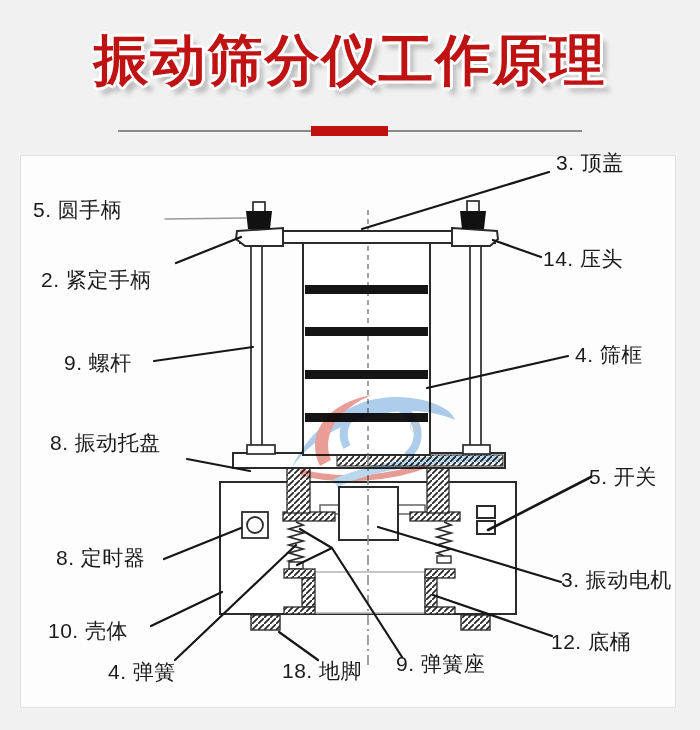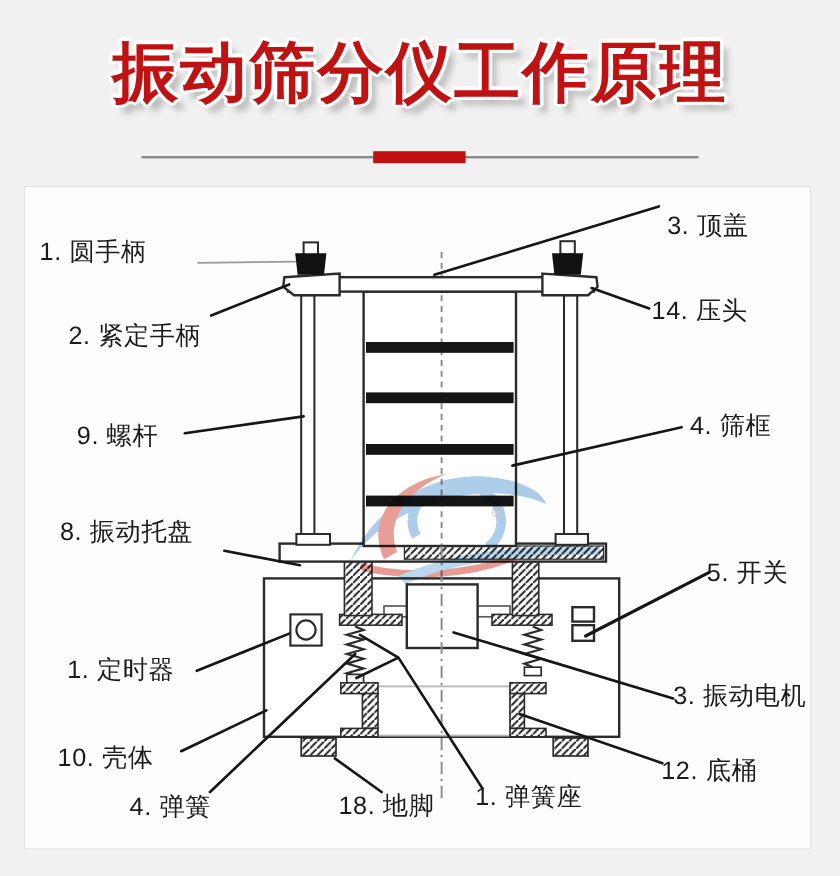--- a/index.html
+++ b/index.html
@@ -145,27 +145,27 @@
 
 <svg class="wm" viewBox="0 0 700 730" xmlns="http://www.w3.org/2000/svg">
   <path d="M292,468 C320,423 402,396 455,420 C452,408 425,396 392,397 C348,399 308,430 292,468 Z" fill="#5b9bd5"></path>
   <path d="M347,447 A37,31 0 1 1 407,456" stroke="#5b9bd5" stroke-width="8" fill="none"></path>
   <path d="M320,466 C304,432 330,402 372,395 C342,407 320,432 331,460 Z" fill="#d23b2e"></path>
   <path d="M300,472 C335,482 390,480 428,464" stroke="#d23b2e" stroke-width="6" fill="none"></path>
   <path d="M332,480 C372,462 430,452 500,456 L500,463 C432,461 372,470 338,487 Z" fill="#7ab3e0"></path>
   <text x="410" y="432" font-size="13" fill="#8a8a8a">®</text>
 </svg>
 
-<div class="plabel" style="left:33px;top:196px">1. 圆手柄</div>
-<div class="plabel" style="left:57px;top:266px">2. 紧定手柄</div>
-<div class="plabel" style="left:556px;top:174px">3. 顶盖</div>
+<div class="plabel" style="left:33px;top:196px">5. 圆手柄</div>
+<div class="plabel" style="left:41px;top:266px">2. 紧定手柄</div>
+<div class="plabel" style="left:556px;top:149px">3. 顶盖</div>
 <div class="plabel" style="left:575px;top:341px">4. 筛框</div>
 <div class="plabel" style="left:589px;top:463px">5. 开关</div>
 <div class="plabel" style="left:561px;top:566px">3. 振动电机</div>
-<div class="plabel" style="left:56px;top:544px">1. 定时器</div>
+<div class="plabel" style="left:56px;top:544px">8. 定时器</div>
 <div class="plabel" style="left:50px;top:429px">8. 振动托盘</div>
 <div class="plabel" style="left:64px;top:349px">9. 螺杆</div>
 <div class="plabel" style="left:48px;top:617px">10. 壳体</div>
 <div class="plabel" style="left:108px;top:658px">4. 弹簧</div>
 <div class="plabel" style="left:551px;top:628px">12. 底桶</div>
 <div class="plabel" style="left:282px;top:657px">18. 地脚</div>
-<div class="plabel" style="left:396px;top:650px">1. 弹簧座</div>
+<div class="plabel" style="left:396px;top:650px">9. 弹簧座</div>
 <div class="plabel" style="left:543px;top:245px">14. 压头</div>
 
 </body></html>

